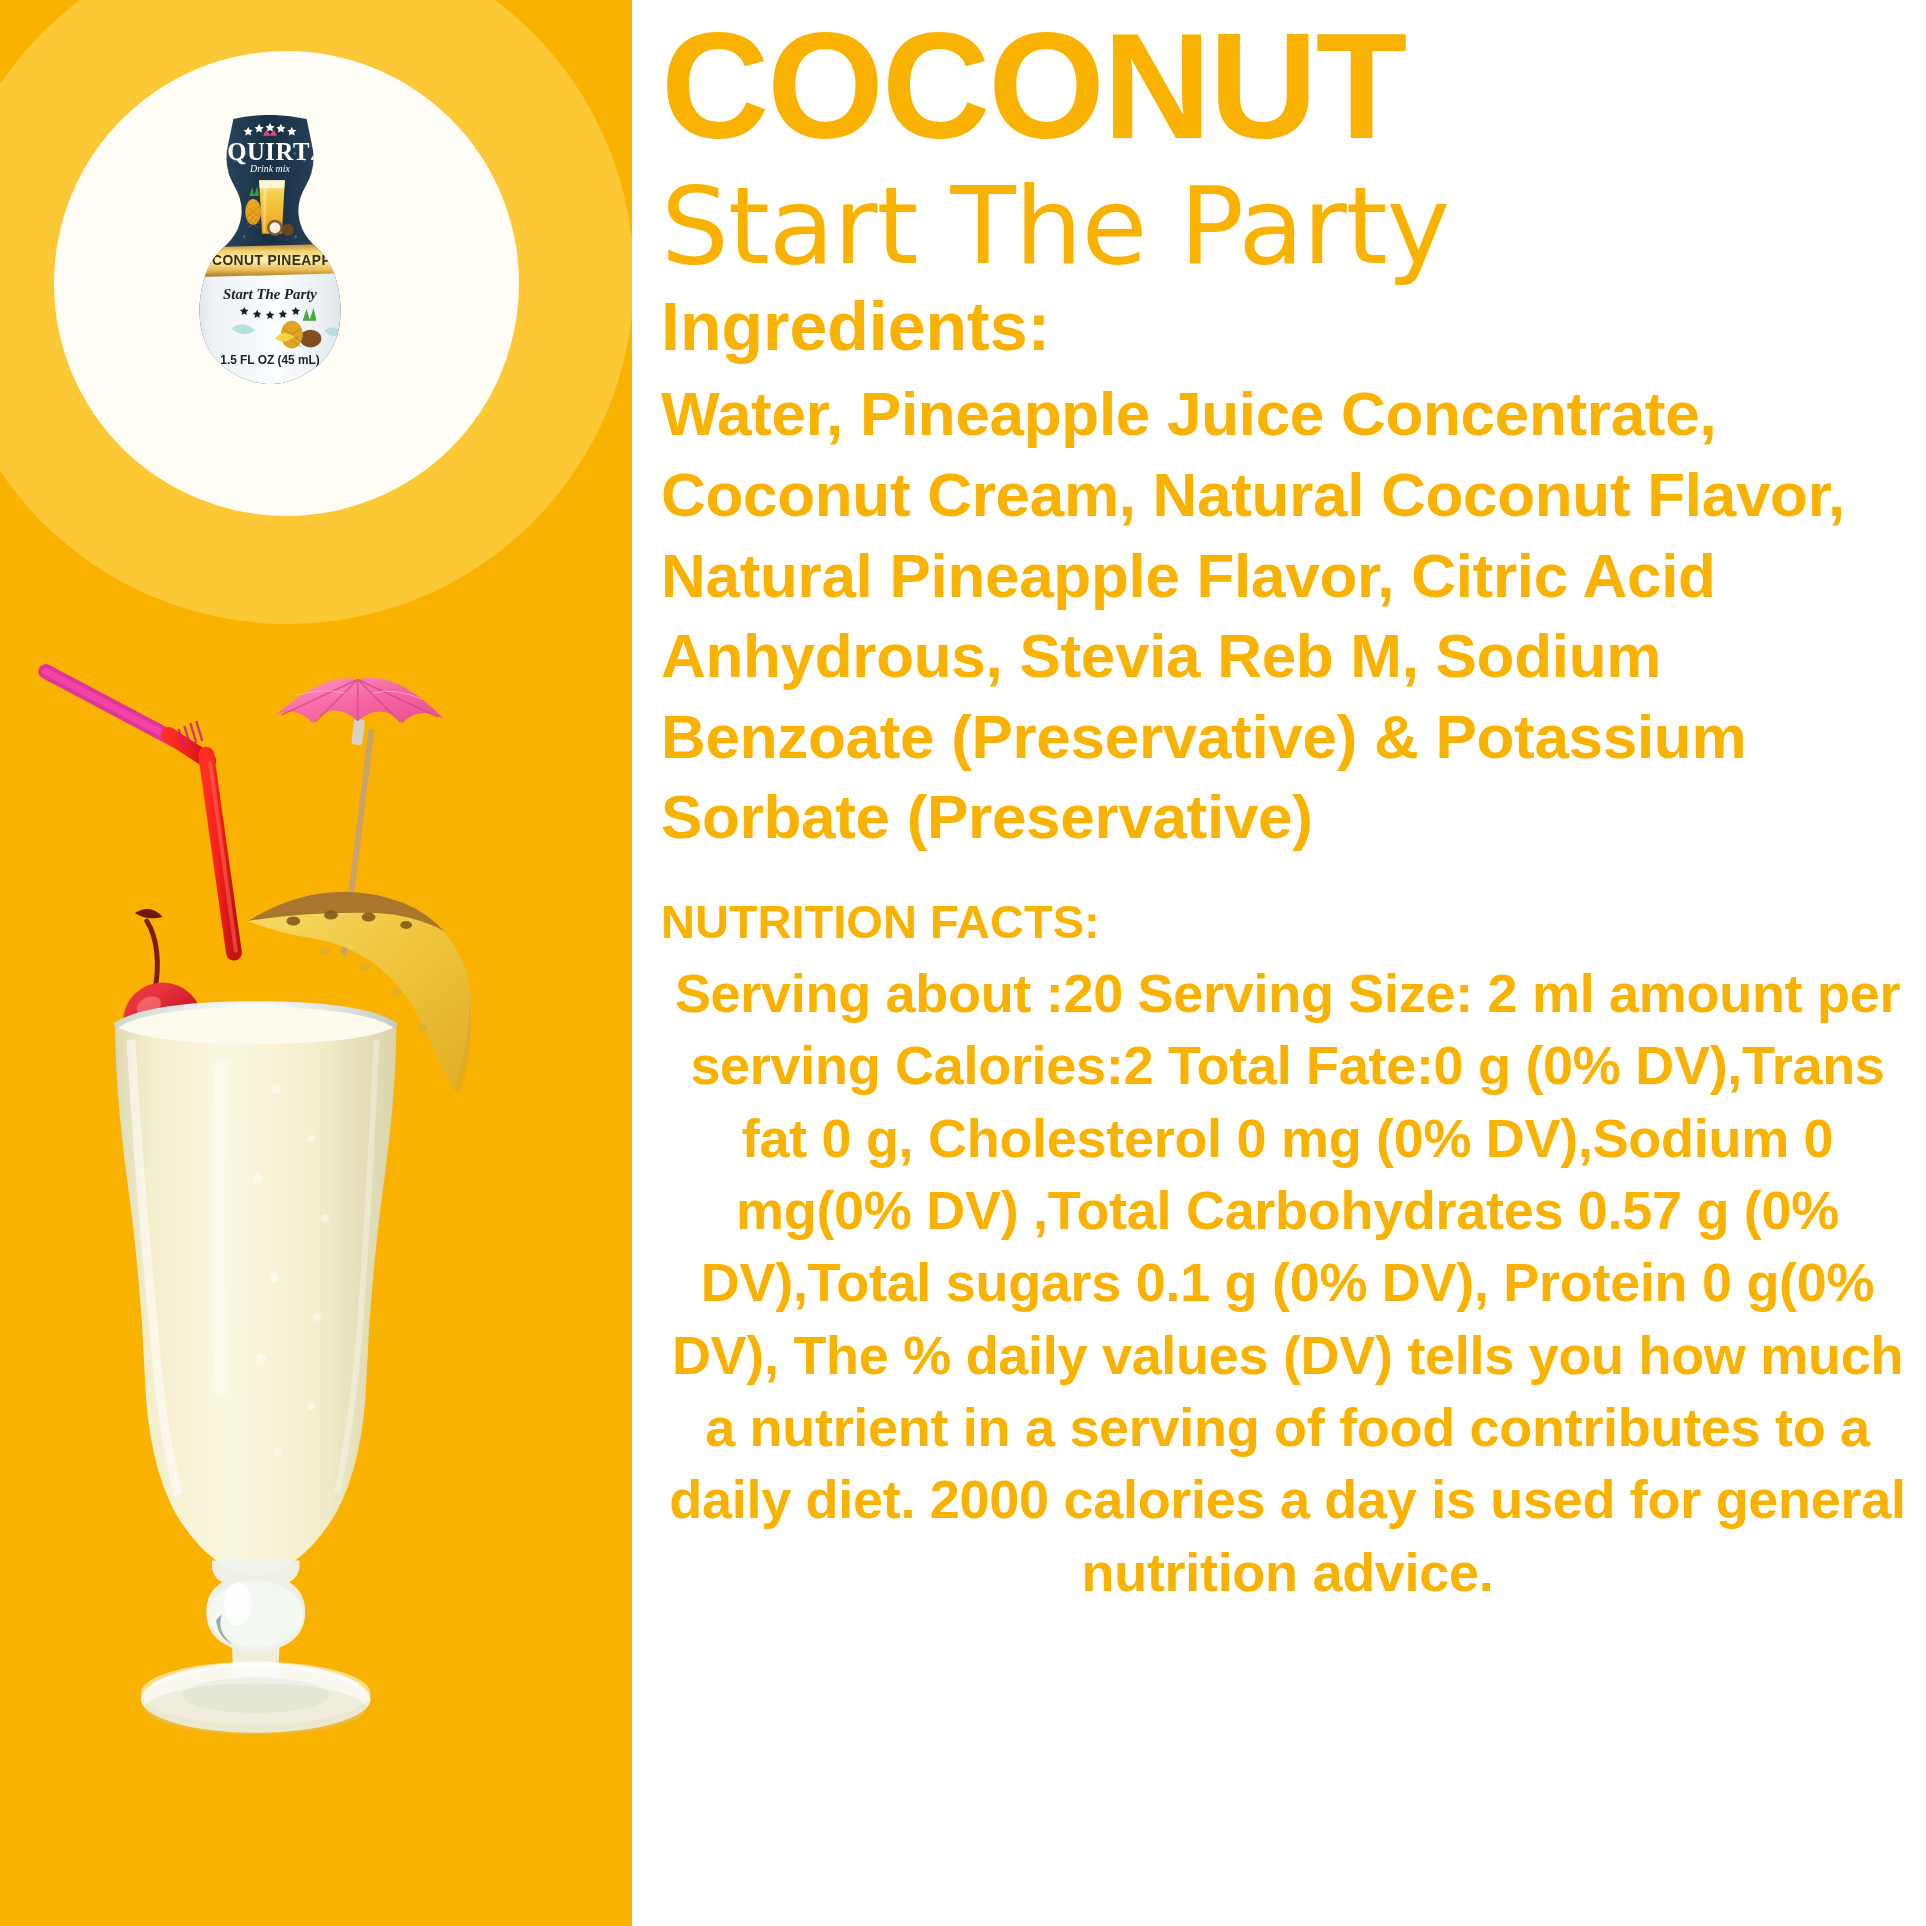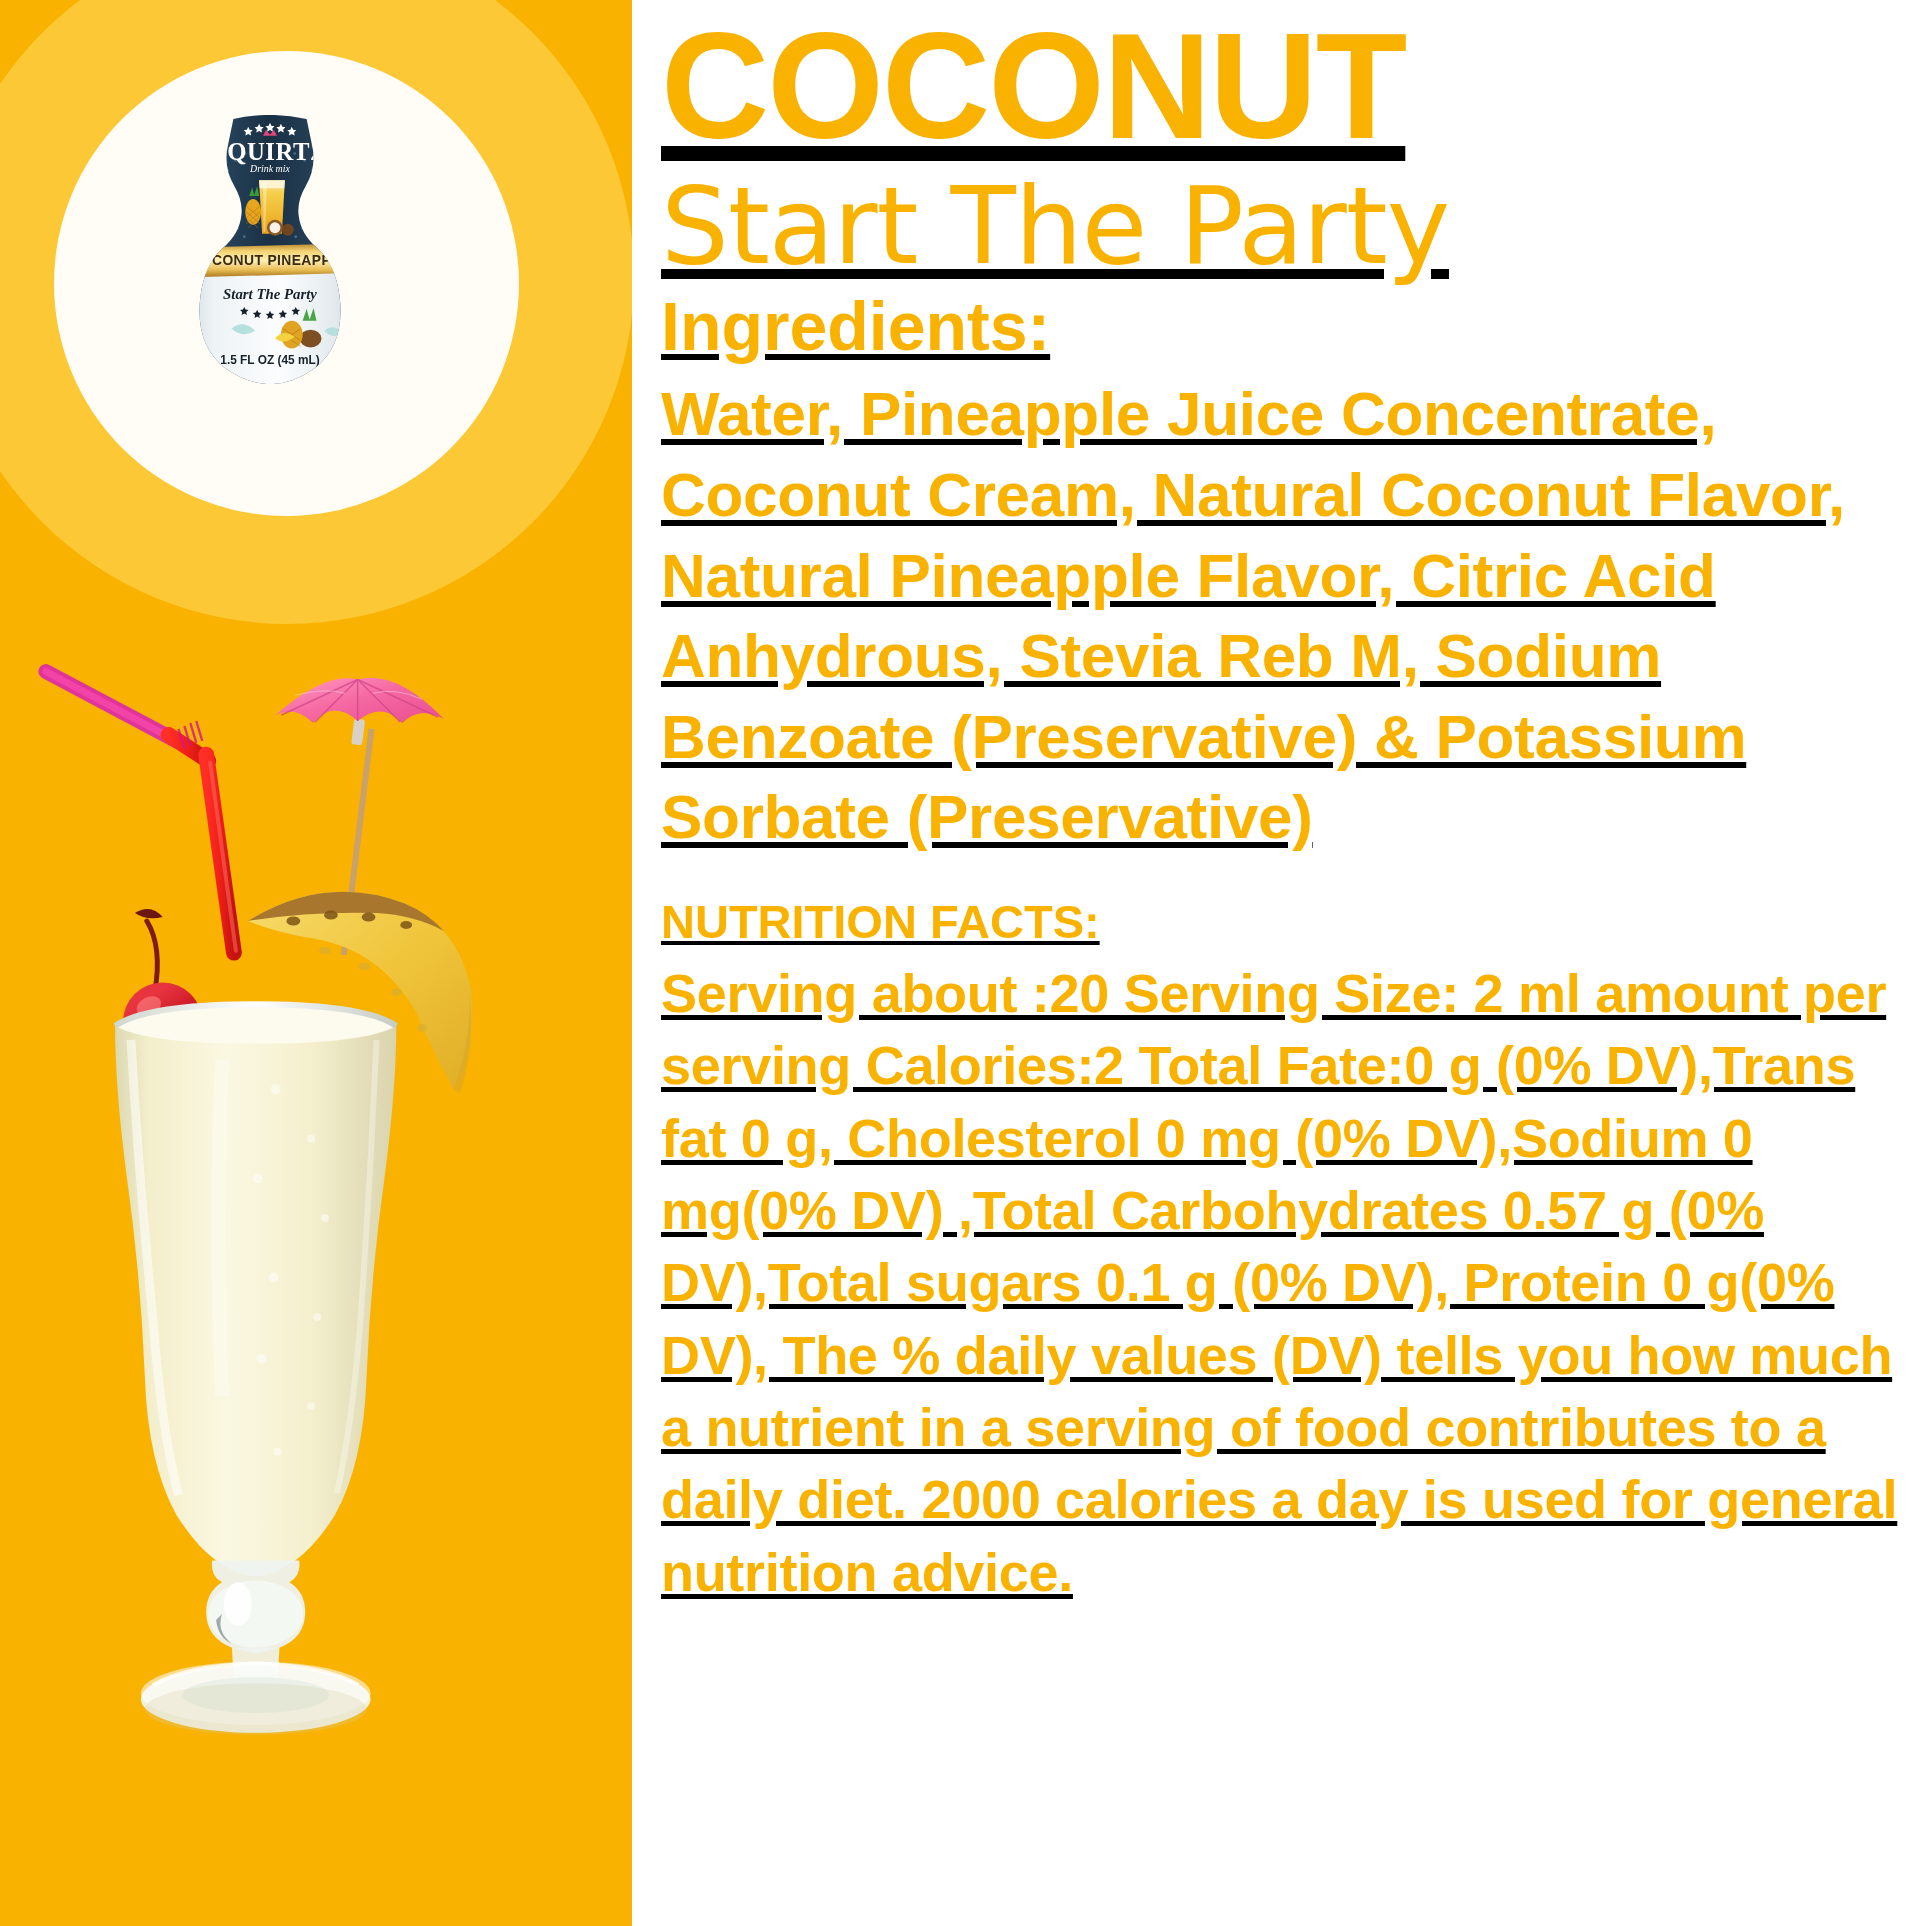--- a/index.html
+++ b/index.html
@@ -20,21 +20,21 @@
   
   .bottle-wrap{position:absolute;left:176px;top:109px;width:188px;height:282px;}
   .bottle-svg{width:100%;height:100%;display:block;}
 
   
   .cocktail{position:absolute;left:28px;top:624px;width:495px;height:1287px;}
   .cocktail svg{width:100%;height:100%;display:block;}
 
   
   .content{position:absolute;left:661px;top:0;width:1265px;height:1796px;
-           padding:0;box-sizing:border-box;text-decoration:underline;}
+           padding:0;box-sizing:border-box;}
 
   .title{color:#F9B200;font-weight:bold;
          font-family:"Liberation Sans Narrow","Liberation Sans",sans-serif;
          font-size:150px;line-height:0.96;letter-spacing:-2px;
          margin:0;padding-top:14px;
          transform:scaleX(1.0);transform-origin:left top;}
   .title .line{display:block;white-space:nowrap;}
 
   .subtitle{color:#F9B200;font-weight:400;
             font-family:"DejaVu Sans","Liberation Sans",sans-serif;
@@ -51,21 +51,21 @@
              font-size:62px;line-height:1.30;margin:14px 0 0 0;
              letter-spacing:-0.3px;}
 
   .nutri-head{color:#F9B200;font-weight:bold;
               font-family:"Liberation Sans Narrow","Liberation Sans",sans-serif;
               font-size:47px;line-height:1.0;margin:40px 0 0 0;}
 
   .nutri-body{color:#F9B200;font-weight:bold;
               font-family:"Liberation Sans Narrow","Liberation Sans",sans-serif;
               font-size:54px;line-height:1.34;margin:12px 12px 0 0;
-              letter-spacing:-0.3px;}
+              letter-spacing:-0.3px;text-align:center;}
 </style>
 </head>
 <body>
 
 <div class="page">
 
   <div class="left-panel">
 
     <div class="deco-ring"></div>
     <div class="deco-disc"></div>

